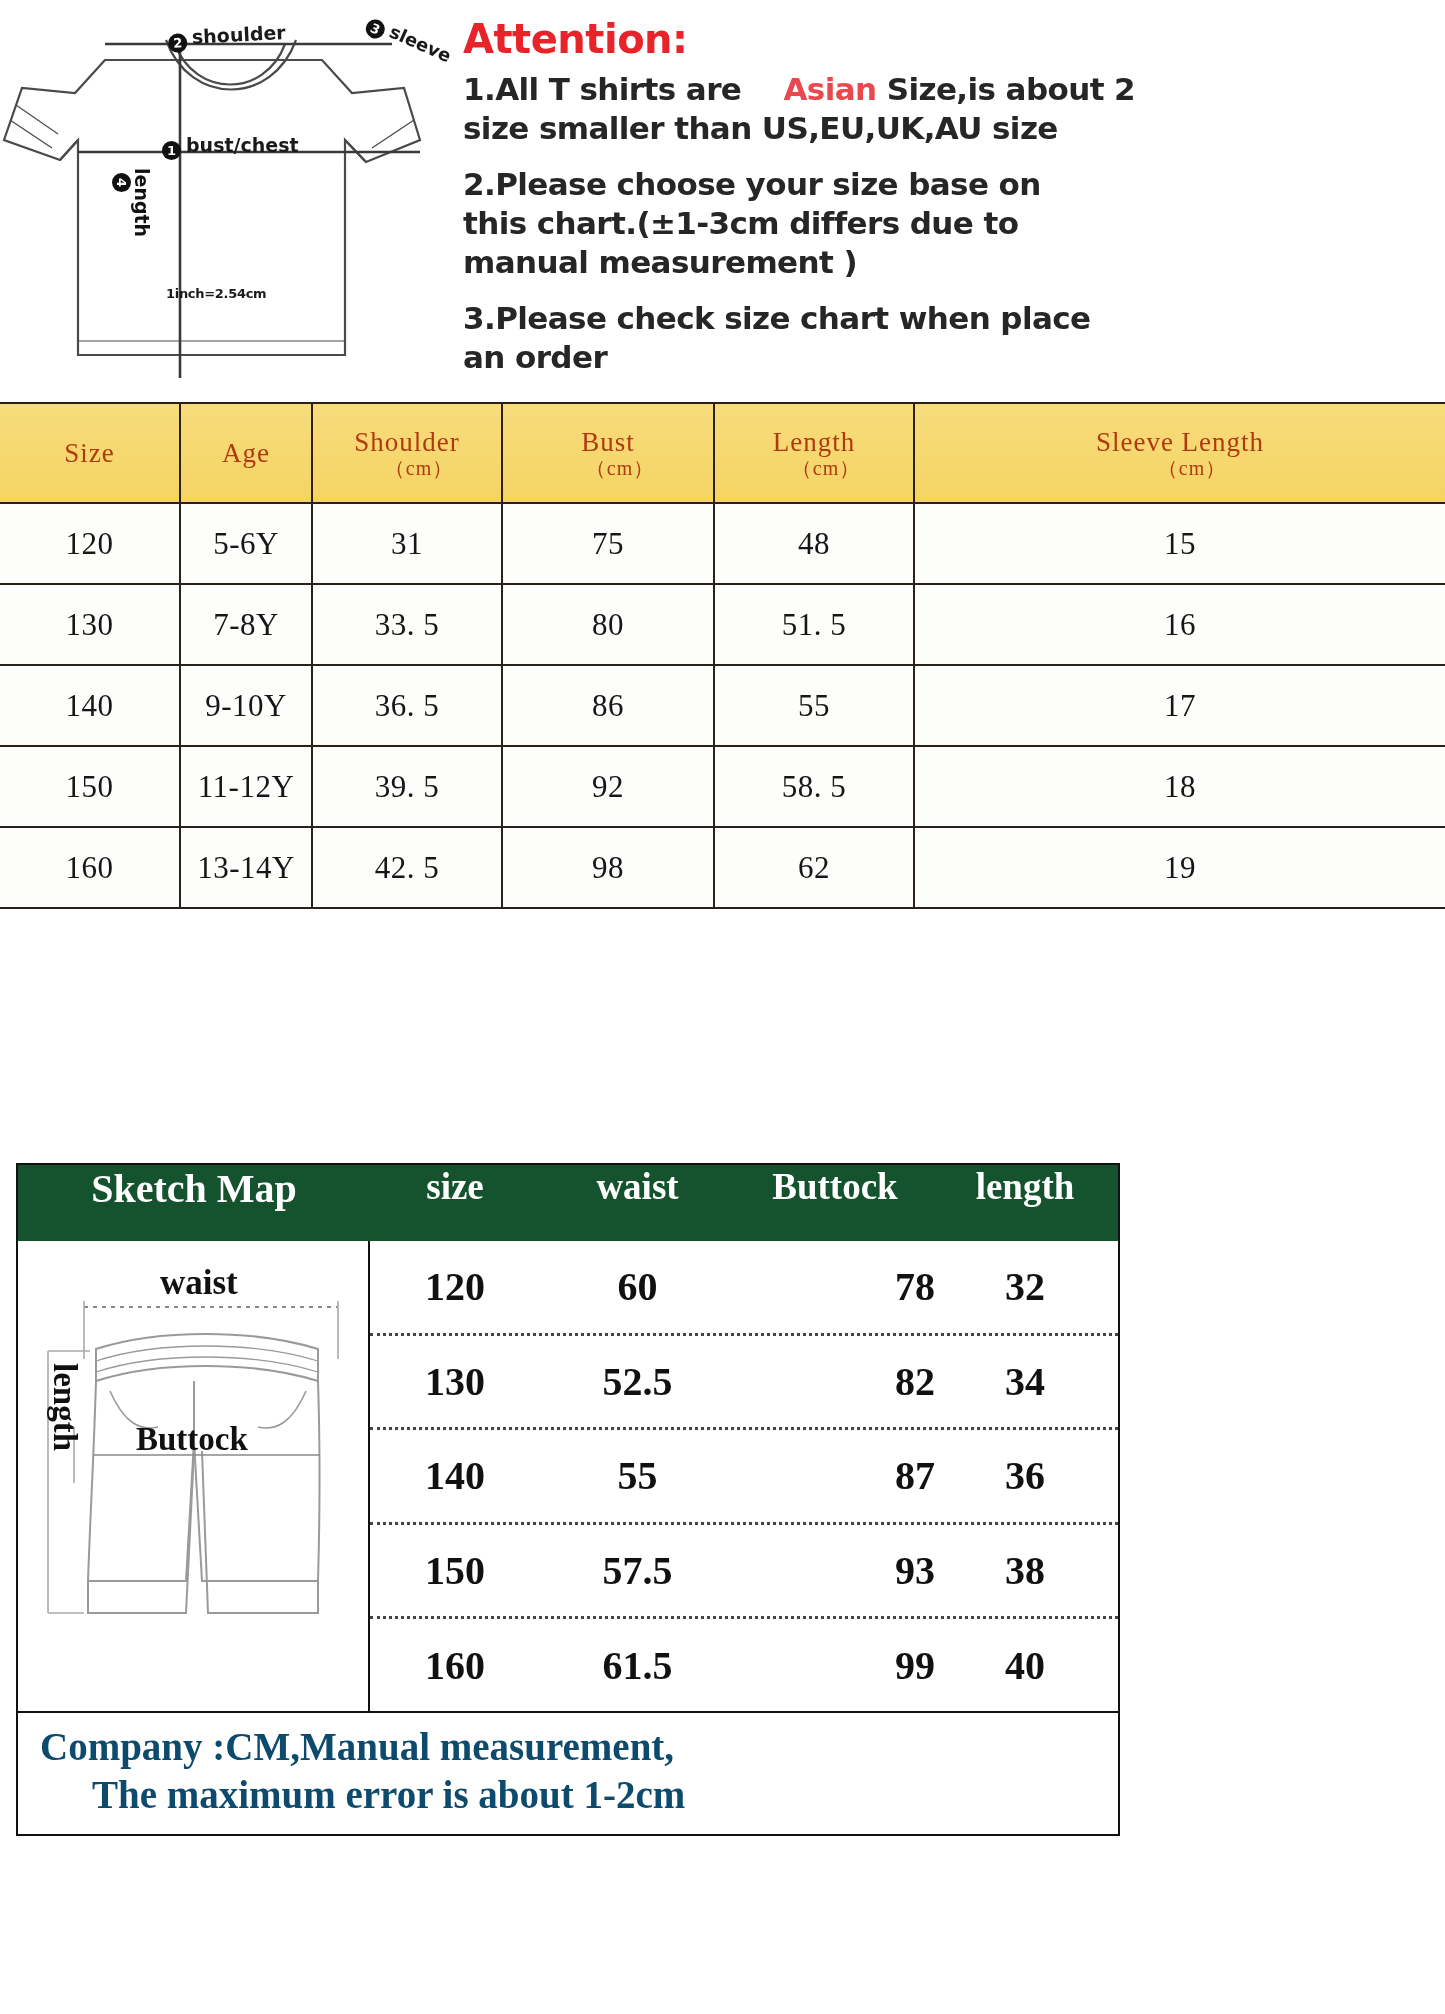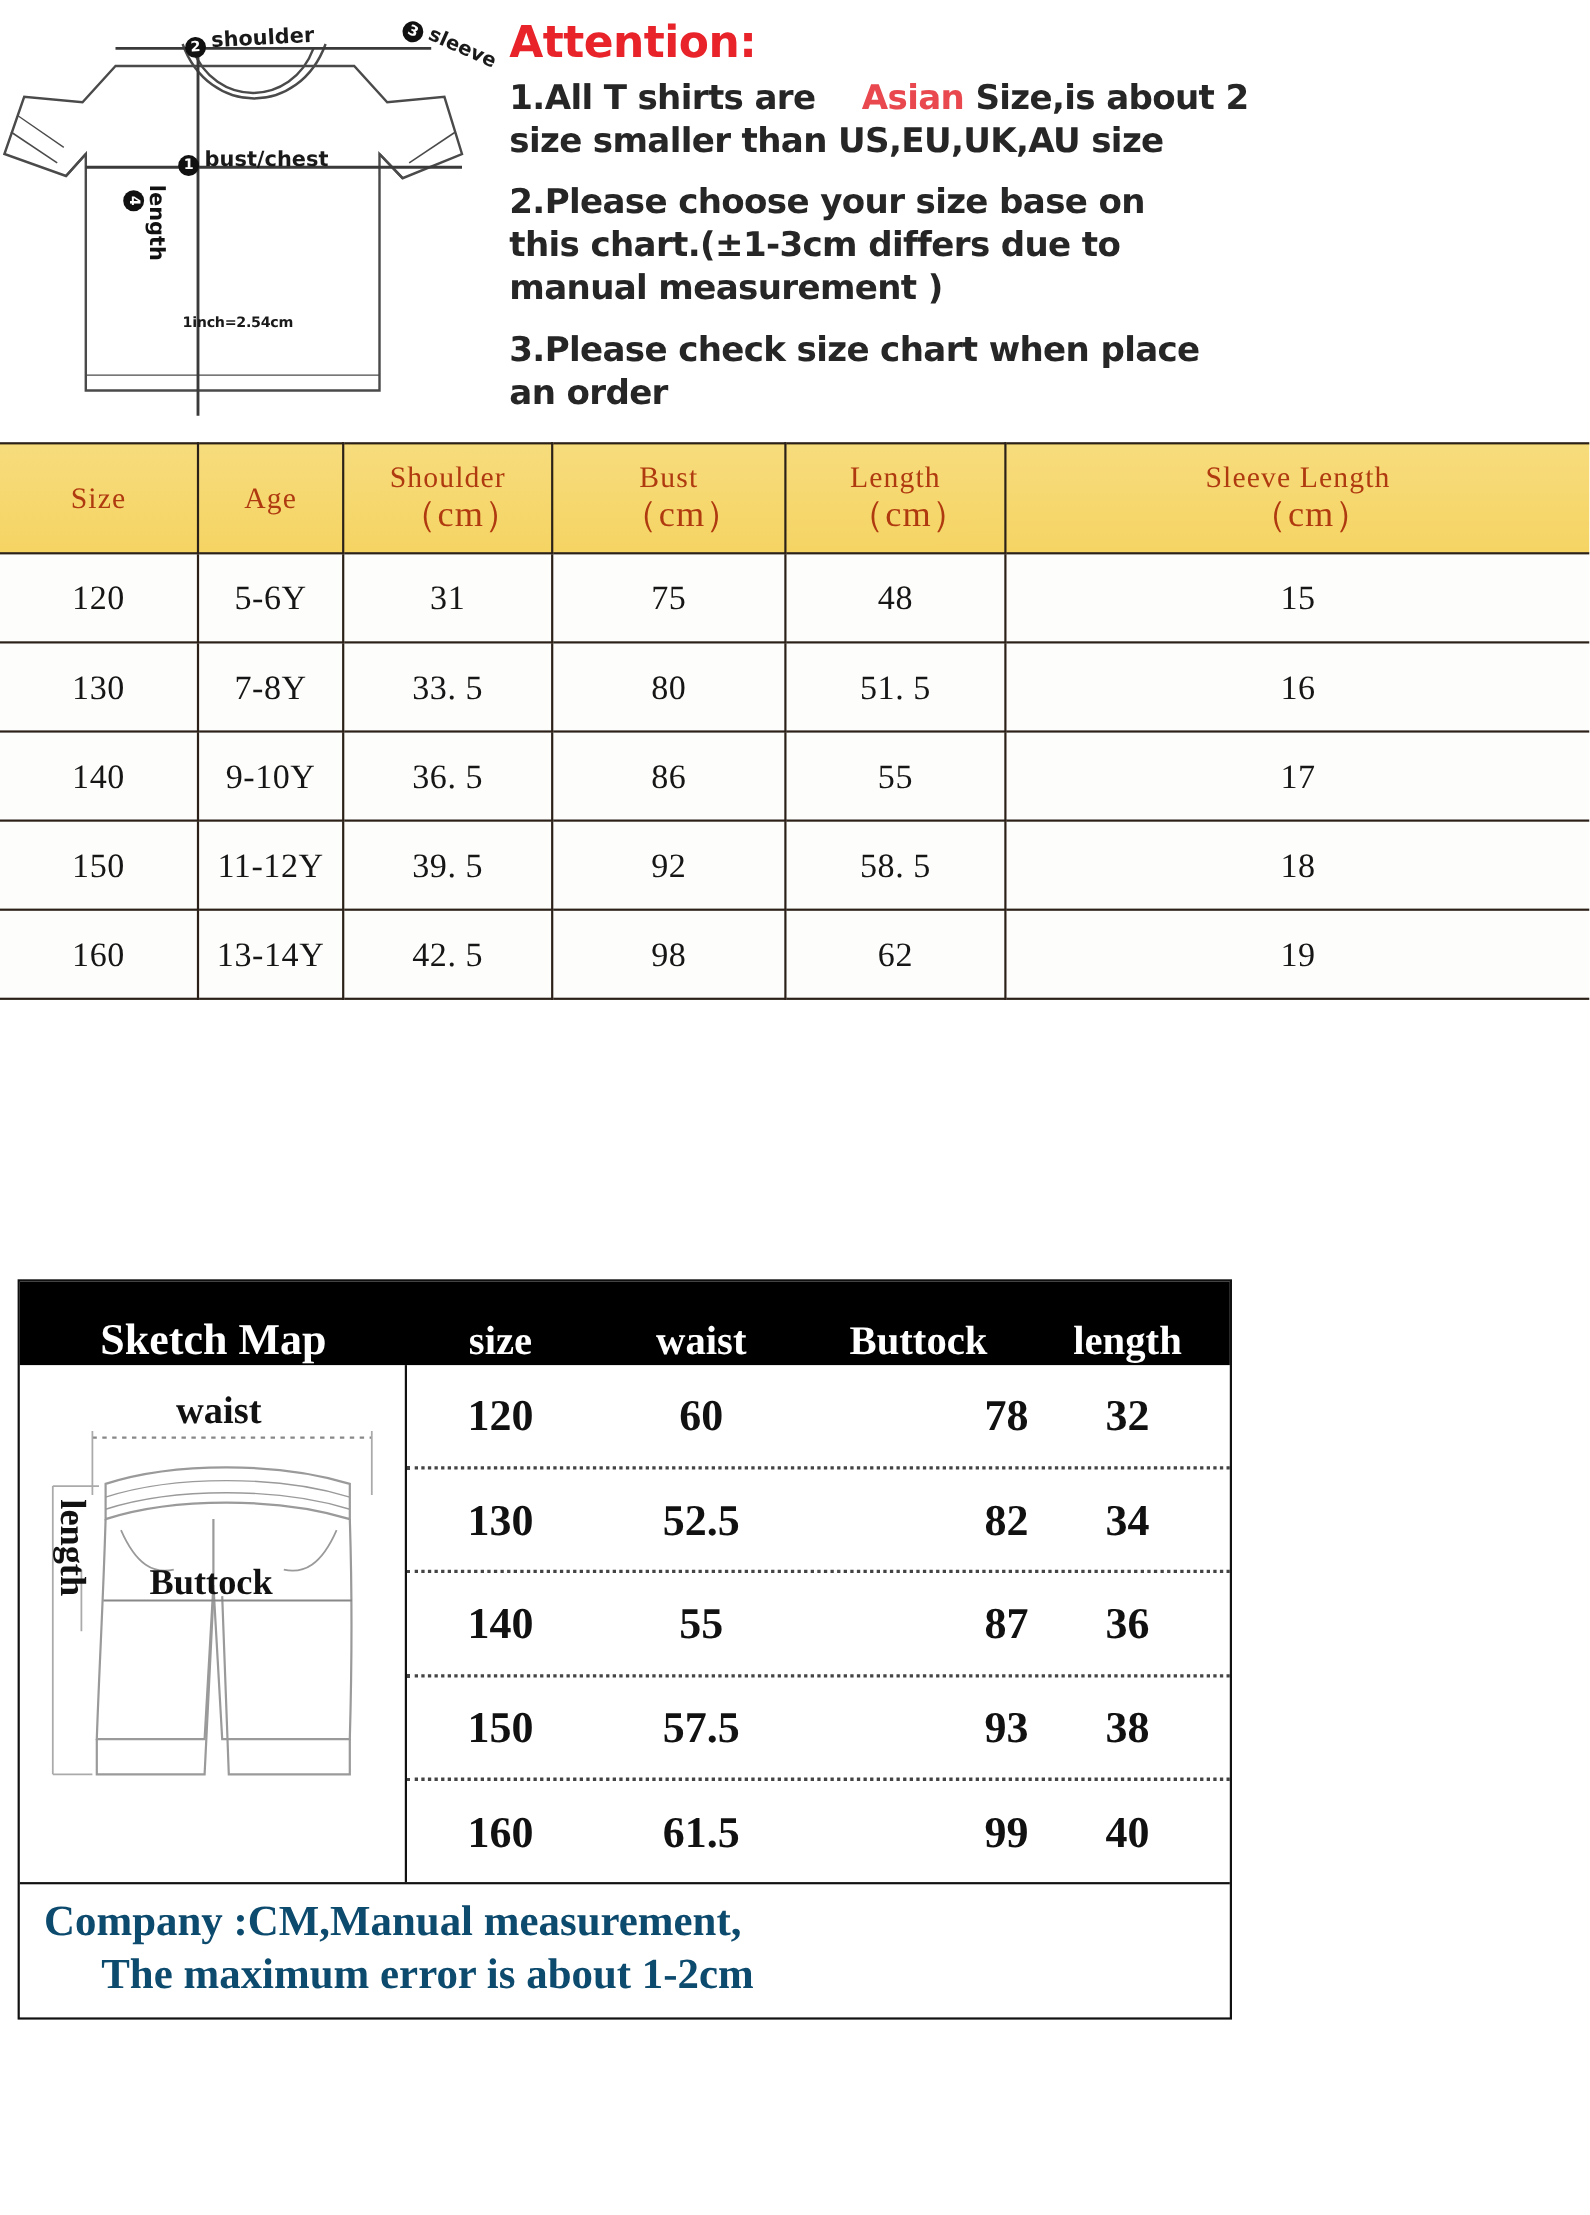--- a/index.html
+++ b/index.html
@@ -41,32 +41,32 @@
   #t1{position:absolute;left:0;top:402px;width:1445px;
       border-collapse:collapse;table-layout:fixed;}
   #t1 col.c1{width:180px;} #t1 col.c2{width:132px;}
   #t1 col.c3{width:190px;} #t1 col.c4{width:212px;}
   #t1 col.c5{width:200px;} #t1 col.c6{width:531px;}
   #t1 th,#t1 td{border:2px solid #2b2118;text-align:center;
                 font-family:"Liberation Serif",serif;}
   #t1 th{background:linear-gradient(#f7dc7d,#f5d463);
          color:#b03a10;font-size:27px;line-height:1.12;
          height:96px;font-weight:normal;letter-spacing:1px;}
-  #t1 th .sub{display:block;font-size:33px;padding-left:24px;}
+  #t1 th .sub{display:block;font-size:20px;padding-left:24px;}
   #t1 td{height:77px;font-size:31px;color:#161616;background:#fdfdfb;
          letter-spacing:.5px;}
   #t1 tr td:last-child,#t1 tr th:last-child{border-right:none;}
   #t1 tr:first-child th:first-child{border-left:none;}
   #t1 tr td:first-child{border-left:none;}
 
   
   #blk{position:absolute;left:16px;top:1163px;width:1104px;
        border:2px solid #111;box-sizing:border-box;background:#fff;}
-  #blk-head{display:flex;background:#000000;color:#fff;height:76px;
-            align-items:flex-end;}
+  #blk-head{display:flex;background:#14532d;color:#fff;height:76px;
+            align-items:flex-start;}
   #blk-head .h-sketch{width:352px;text-align:center;font-size:40px;
             font-family:"Liberation Serif",serif;font-weight:bold;}
   #blk-head .h-cell{flex:1;text-align:center;font-size:37px;
             font-family:"Liberation Serif",serif;font-weight:bold;}
   #blk-head .h-size{flex:0 0 170px;}
   #blk-head .h-waist{flex:0 0 195px;}
   #blk-head .h-butt{flex:0 0 200px;}
   #blk-head .h-len{flex:0 0 180px;}
 
   #blk-body{display:flex;position:relative;}

